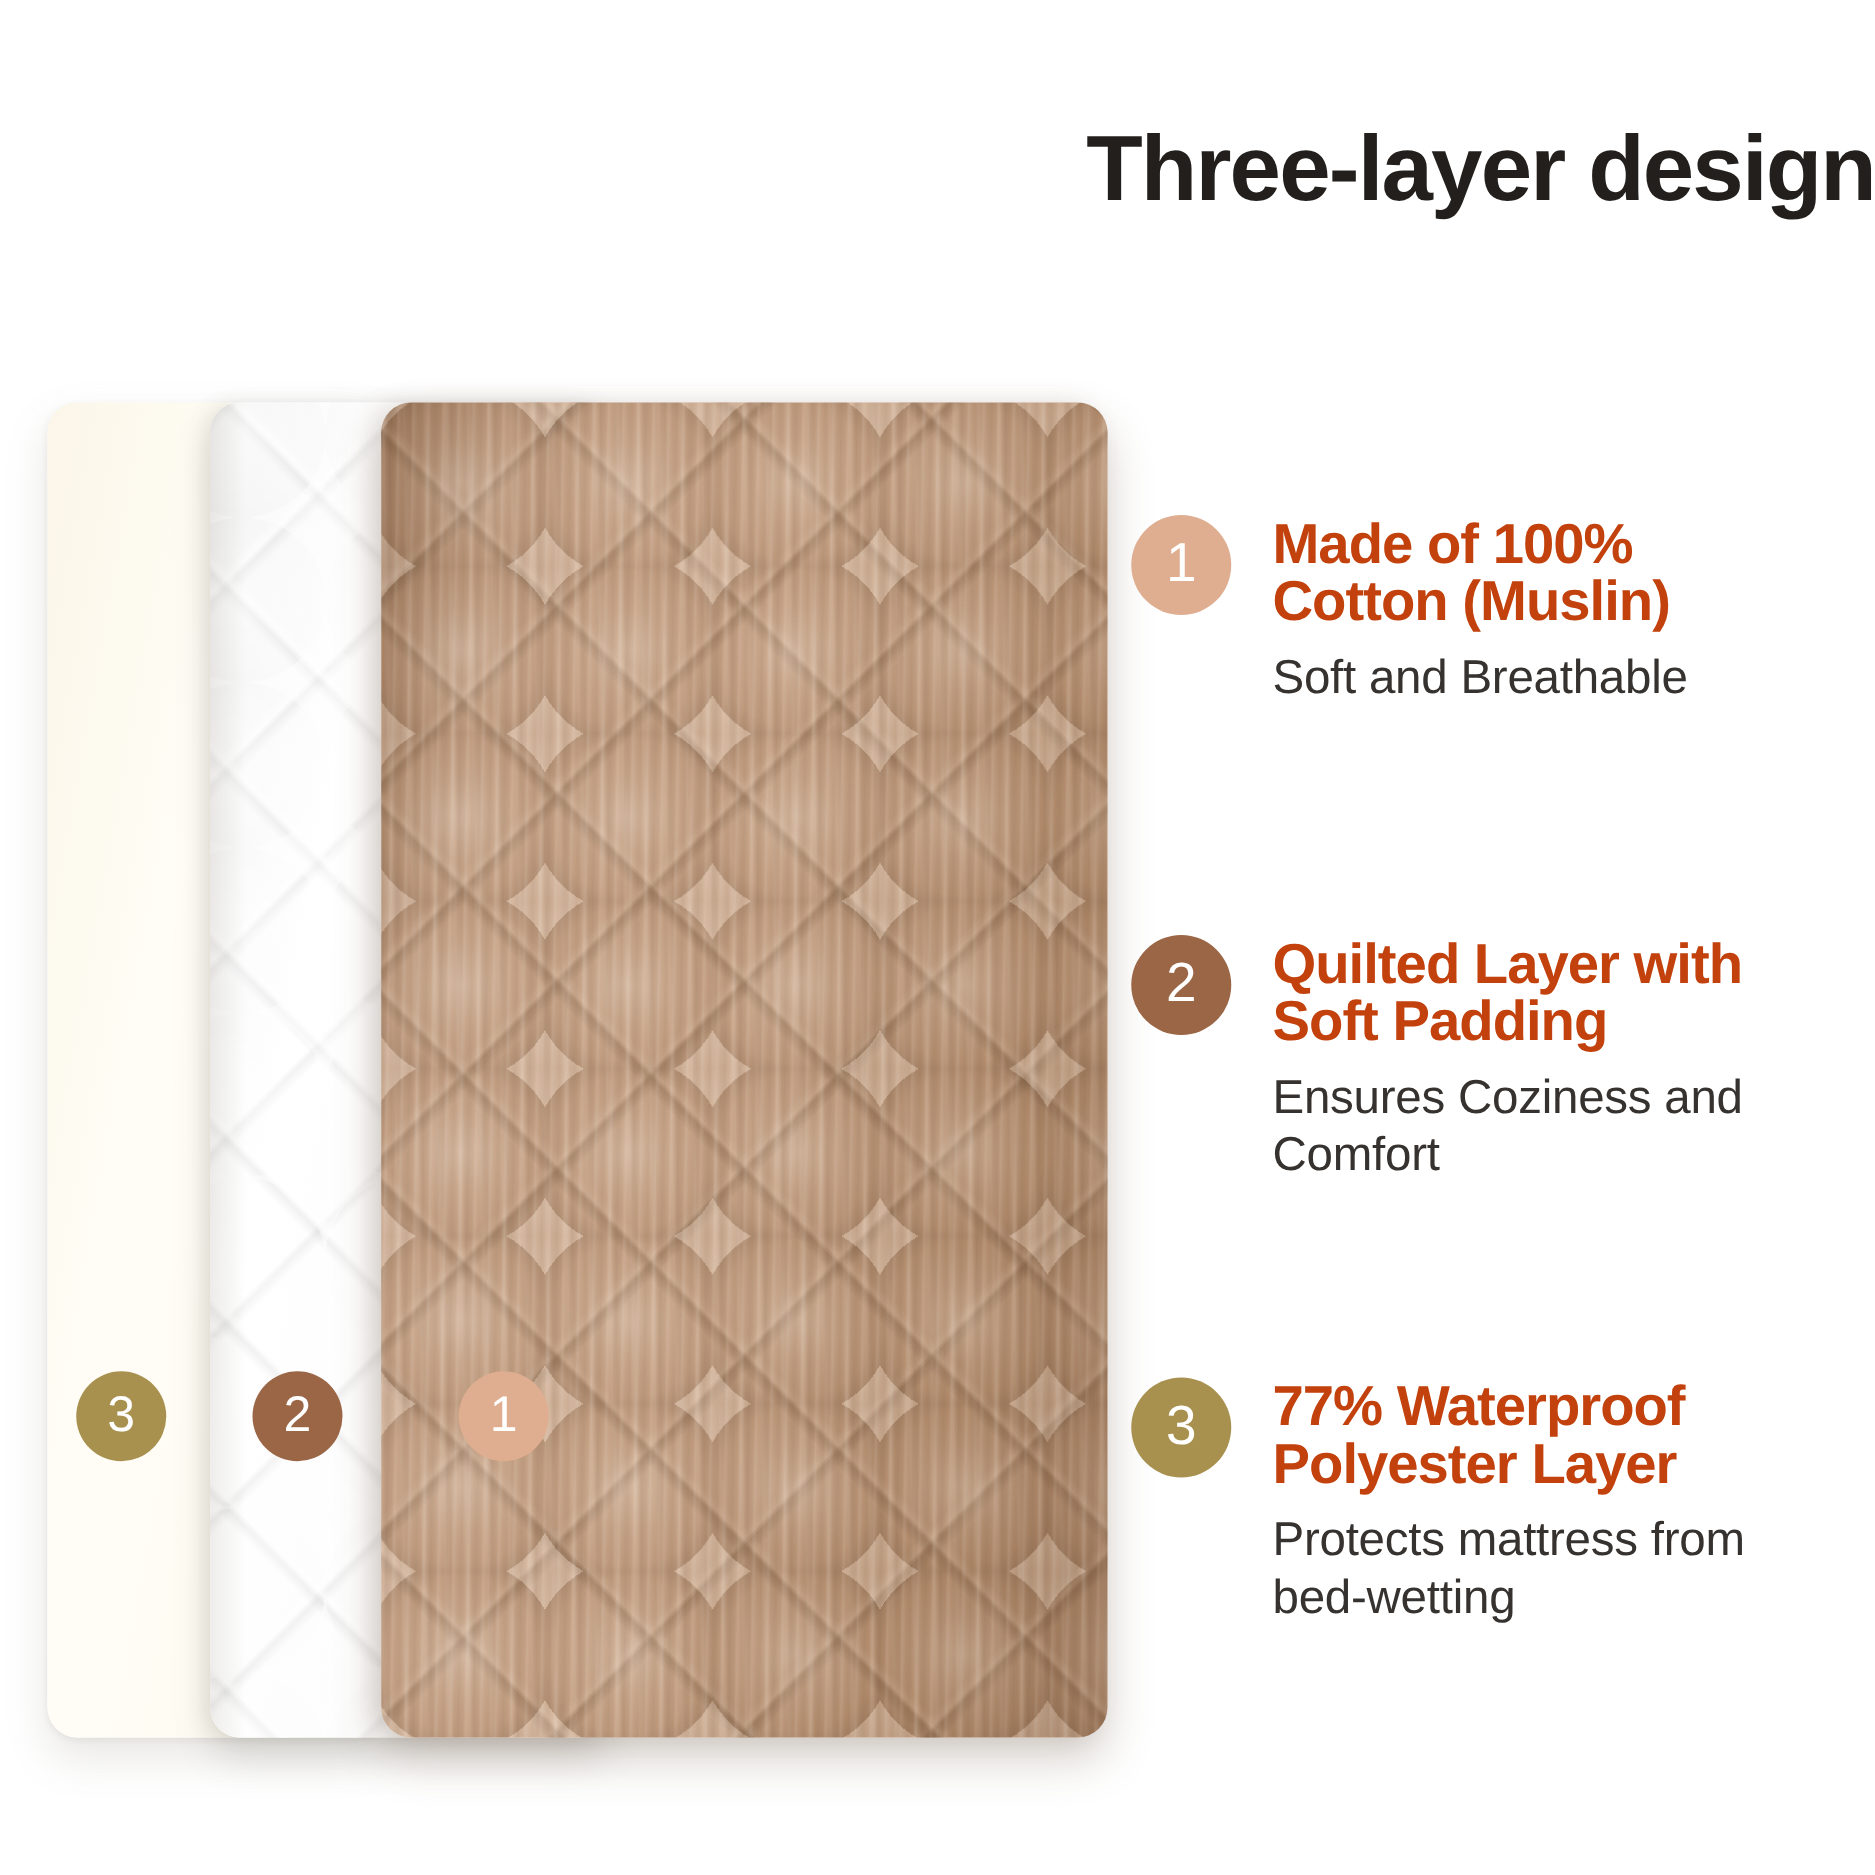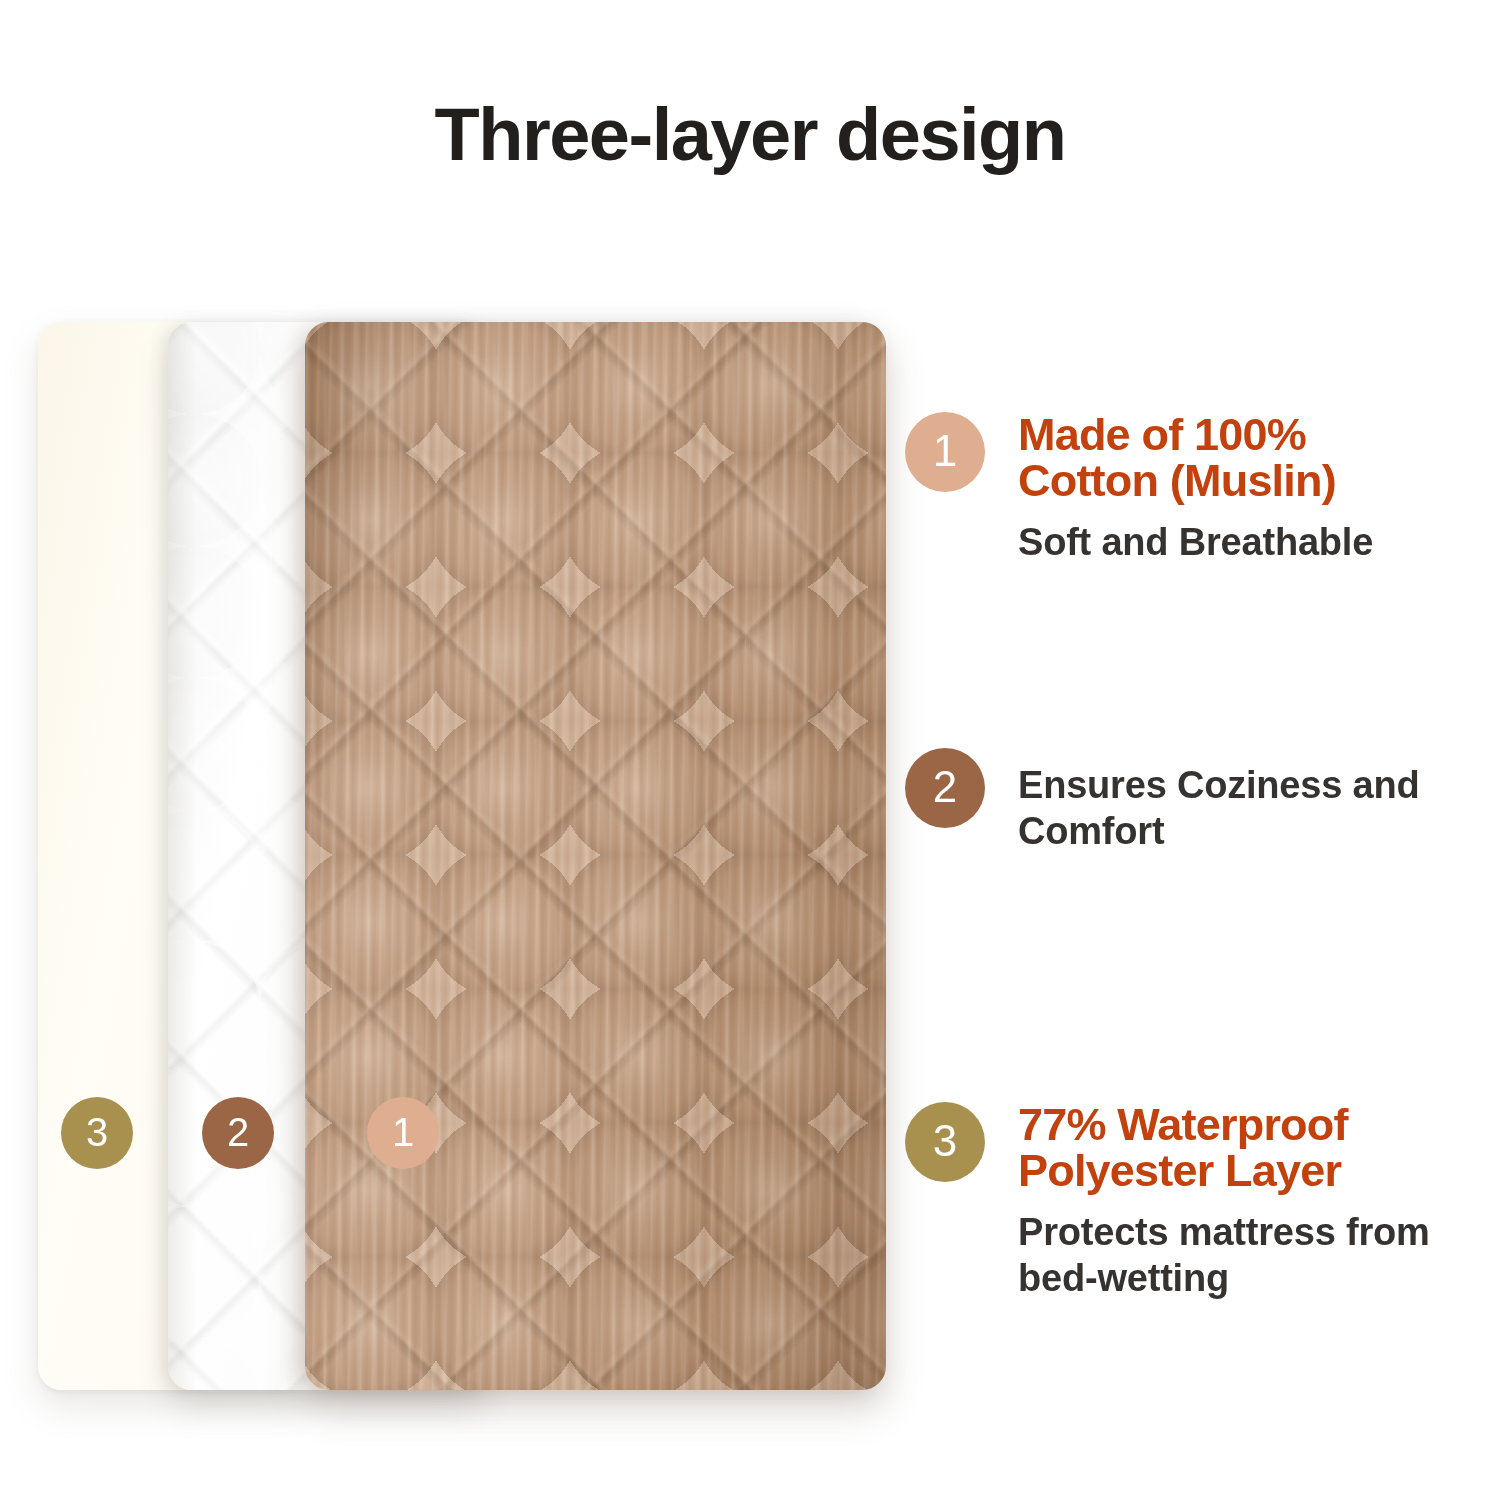--- a/index.html
+++ b/index.html
@@ -9,21 +9,21 @@
     font-family:"Liberation Sans", sans-serif;
     position:relative;
     overflow:hidden;
   }
 
   
   #page-title {
     position:absolute;
     left:0; top:96px;
     width:1500px;
-    text-align:center;
+    text-align:right;
     font-size:74px;
     font-weight:bold;
     letter-spacing:-1.5px;
     color:#221f1c;
     line-height:1.05;
   }
 
   
   #product-stack {
     position:absolute;
@@ -220,21 +220,21 @@
     font-size:45px;
     font-weight:bold;
     letter-spacing:-0.8px;
     line-height:1.03;
     color:#c2410c;
     white-space:pre-line;
   }
   .feature-sub {
     margin-top:14px;
     font-size:38px;
-    font-weight:700;
+    font-weight:400;
     line-height:1.22;
     color:#36322f;
     letter-spacing:-0.2px;
     white-space:pre-line;
   }
 </style>
 </head>
 <body style="background: rgb(255, 255, 255);">
 
 <h1 id="page-title" style="color: rgb(34, 31, 28);">Three-layer design</h1>
@@ -267,20 +267,22 @@
     <div class="feature-text">
       <div class="feature-title">Made of 100%
 Cotton (Muslin)</div>
       <div class="feature-sub">Soft and Breathable</div>
     </div>
   </div>
 
   <div class="feature" id="feature-2">
     <div class="feature-badge" style="background: rgb(155, 102, 69);">2</div>
     <div class="feature-text">
+      <div class="feature-title">Quilted Layer with
+Soft Padding</div>
       <div class="feature-sub">Ensures Coziness and
 Comfort</div>
     </div>
   </div>
 
   <div class="feature" id="feature-3">
     <div class="feature-badge" style="background: rgb(168, 145, 79);">3</div>
     <div class="feature-text">
       <div class="feature-title">77% Waterproof
 Polyester Layer</div>

